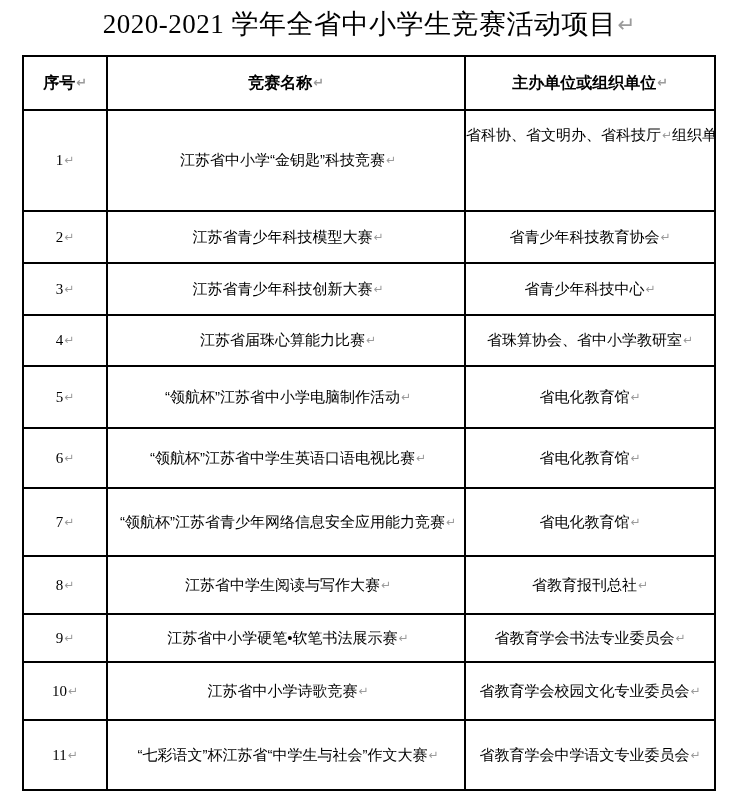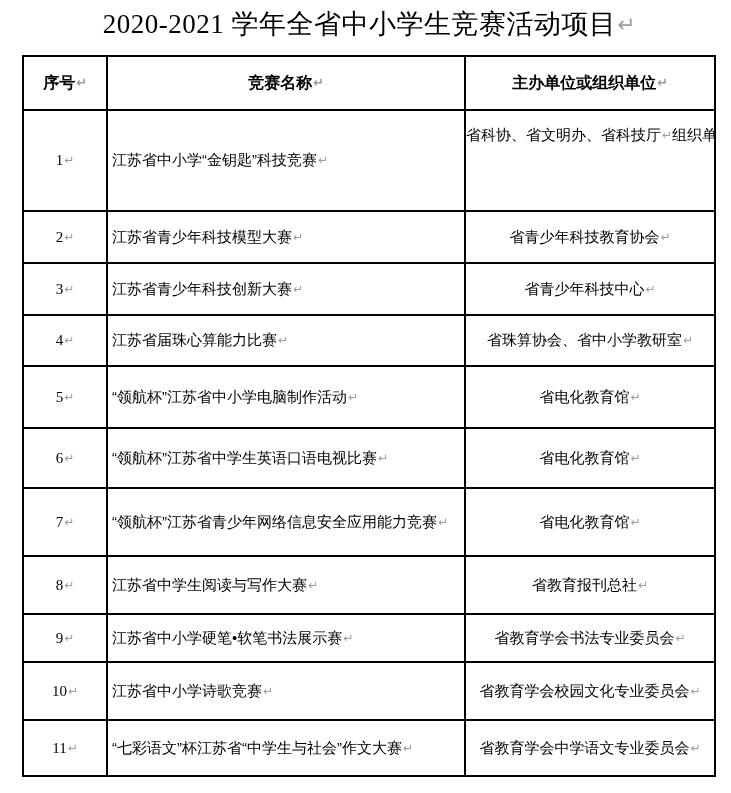--- a/index.html
+++ b/index.html
@@ -48,21 +48,21 @@
 
   td.c-no {
     font-family: "Liberation Serif", serif;
     font-size: 15px;
     text-align: center;
     vertical-align: middle;
     white-space: nowrap;
   }
   td.c-name {
     font-size: 15px;
-    text-align: left;
+    text-align: center;
     vertical-align: middle;
     padding-left: 4px;
     white-space: nowrap;
     margin-left: 35px;
   }
   td.c-org {
     font-size: 15px;
     text-align: center;
     vertical-align: middle;
     white-space: nowrap;
@@ -163,21 +163,21 @@
       <td class="c-name">江苏省中小学硬笔•软笔书法展示赛<span class="pmark">↵</span></td>
       <td class="c-org">省教育学会书法专业委员会<span class="pmark">↵</span></td>
     </tr>
 
     <tr style="height:58px">
       <td class="c-no">10<span class="pmark">↵</span></td>
       <td class="c-name">江苏省中小学诗歌竞赛<span class="pmark">↵</span></td>
       <td class="c-org">省教育学会校园文化专业委员会<span class="pmark">↵</span></td>
     </tr>
 
-    <tr style="height:56px">
+    <tr style="height:70px">
       <td class="c-no">11<span class="pmark">↵</span></td>
       <td class="c-name">“七彩语文”杯江苏省“中学生与社会”作文大赛<span class="pmark">↵</span></td>
       <td class="c-org">省教育学会中学语文专业委员会<span class="pmark">↵</span></td>
     </tr>
 
   </tbody>
     </table>
 </div>
 
 </body></html>

